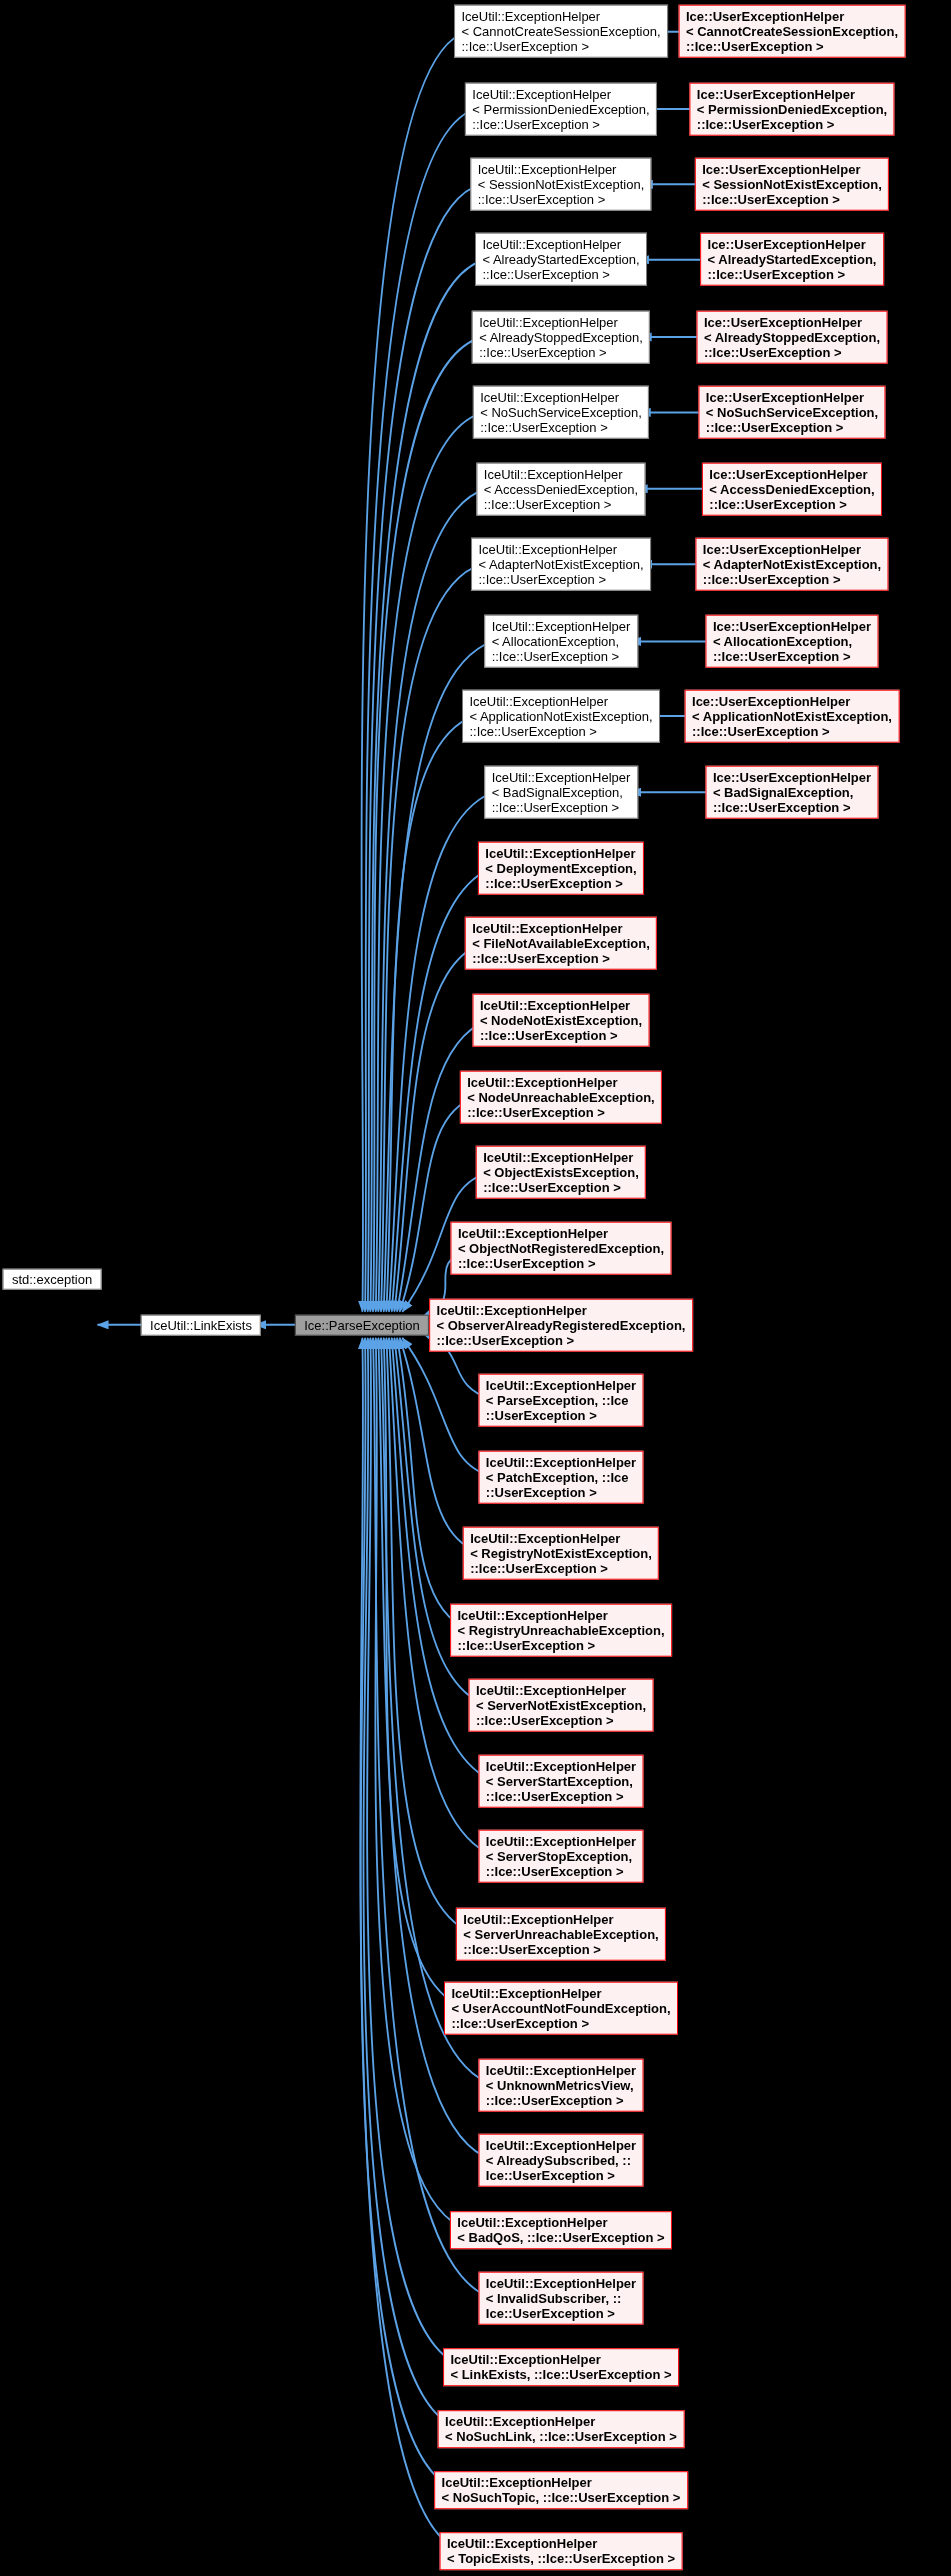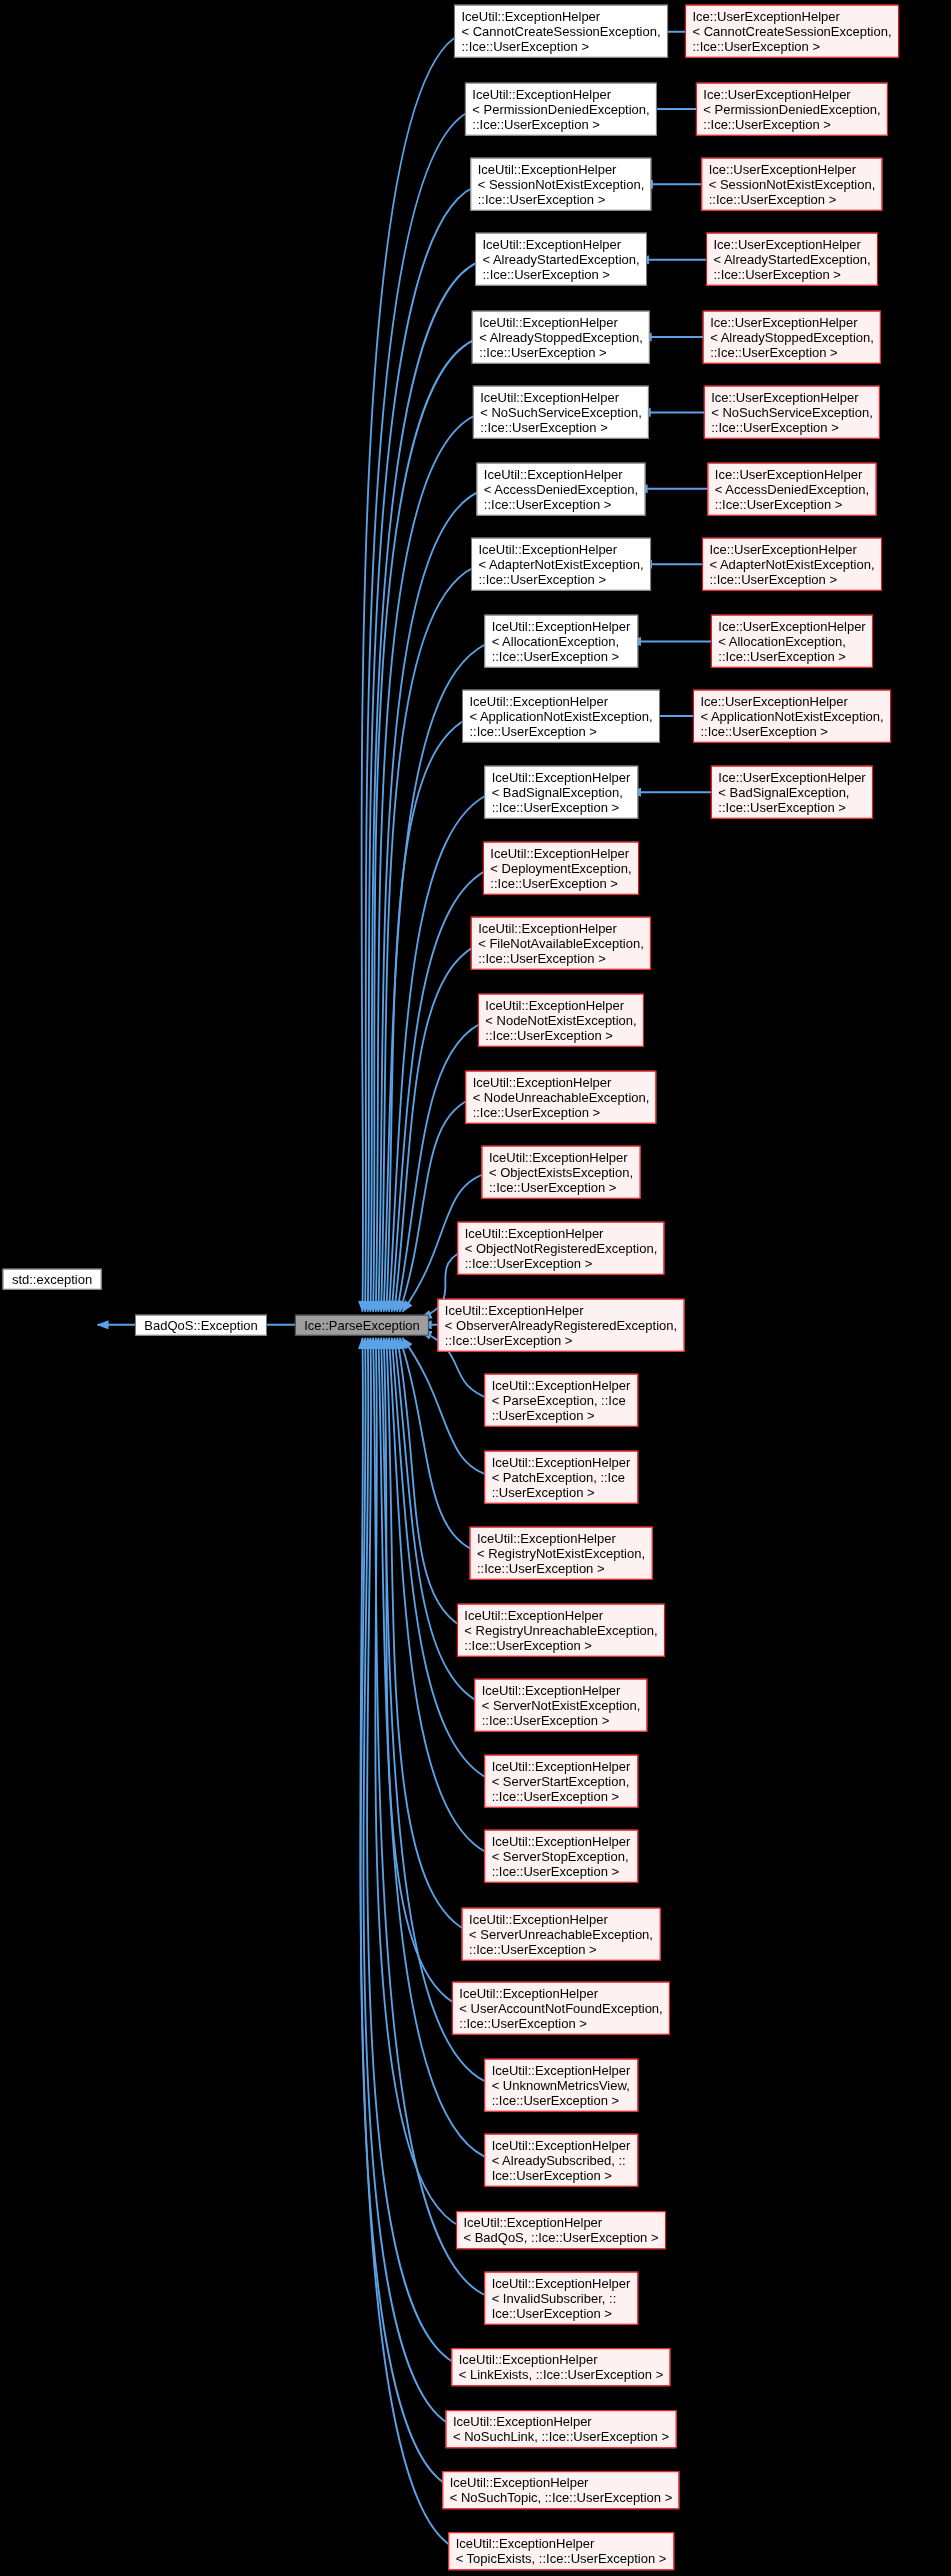--- a/index.html
+++ b/index.html
@@ -7,21 +7,21 @@
     --grayFill:#9e9e9e; --grayBorder:#474747; --bg:#000000;
   }
   html,body{margin:0;padding:0;background:var(--bg);}
   #diagram{position:relative;width:951px;height:2576px;background:var(--bg);
     font-family:"Liberation Sans","DejaVu Sans",sans-serif;overflow:hidden;}
   #arrows{position:absolute;left:0;top:0;width:951px;height:2576px;pointer-events:none;}
   .box{position:absolute;transform:translate(-50%,-50%);box-sizing:border-box;
     text-align:left;white-space:pre;color:#000;font-size:13px;line-height:15px;
     padding:2.8px 6.4px;cursor:pointer;}
   .box.plain{background:#ffffff;border:1.8px solid var(--plainBorder);}
-  .box.red{background:var(--pink);border:1.8px solid var(--red);}
+  .box.red{background:var(--pink);border:1.8px solid var(--red);font-weight:bold;}
   .box.current{background:var(--grayFill);border:1.8px solid var(--grayBorder);}
   .box.chain{padding:1.8px 8.3px;white-space:nowrap;}
 </style>
 </head>
 <body>
 
 <div id="diagram">
   <svg id="arrows" width="951" height="2576" viewBox="0 0 1034 2800" xmlns="http://www.w3.org/2000/svg">
     <defs>
       <marker id="ah" markerUnits="userSpaceOnUse" markerWidth="13" markerHeight="10" refX="12" refY="5" orient="auto">
@@ -74,21 +74,21 @@
         <path d="M 774.7890625 613 L 697.2109375 613" fill="none" stroke="#5ba2e6" stroke-width="2.2" marker-end="url(#ah)"></path>
         <path d="M 782.96875 697 L 685.03125 697" fill="none" stroke="#5ba2e6" stroke-width="2.2" marker-end="url(#ah)"></path>
         <path d="M 766.4453125 778 L 705.5546875 778" fill="none" stroke="#5ba2e6" stroke-width="2.2" marker-end="url(#ah)"></path>
         <path d="M 782.96875 861 L 685.03125 861" fill="none" stroke="#5ba2e6" stroke-width="2.2" marker-end="url(#ah)"></path>
         <path d="M 331.640625 1440 L 277.359375 1440" fill="none" stroke="#5ba2e6" stroke-width="2.2" marker-end="url(#ah)"></path>
         <path d="M 159.640625 1440 L 106.0234375 1440" fill="none" stroke="#5ba2e6" stroke-width="2.2" marker-end="url(#ah)"></path>
       </g>
   </svg>
 
   <div class="box plain chain" id="node-std" style="left:52px;top:1279px;">std::exception</div>
-  <div class="box plain chain" id="node-iceutil" style="left:201px;top:1325px;">BadQoS::Exception</div>
+  <div class="box plain chain" id="node-iceutil" style="left:201px;top:1325px;">IceUtil::LinkExists</div>
   <div class="box current chain" id="node-user" style="left:362px;top:1325px;">Ice::ParseException</div>
 <div class="box plain" style="left: 561px; top: 31px;">IceUtil::ExceptionHelper
 &lt; CannotCreateSessionException,
 ::Ice::UserException &gt;</div>
     <div class="box plain" style="left: 561px; top: 109px;">IceUtil::ExceptionHelper
 &lt; PermissionDeniedException,
 ::Ice::UserException &gt;</div>
     <div class="box plain" style="left: 561px; top: 184px;">IceUtil::ExceptionHelper
 &lt; SessionNotExistException,
 ::Ice::UserException &gt;</div>

